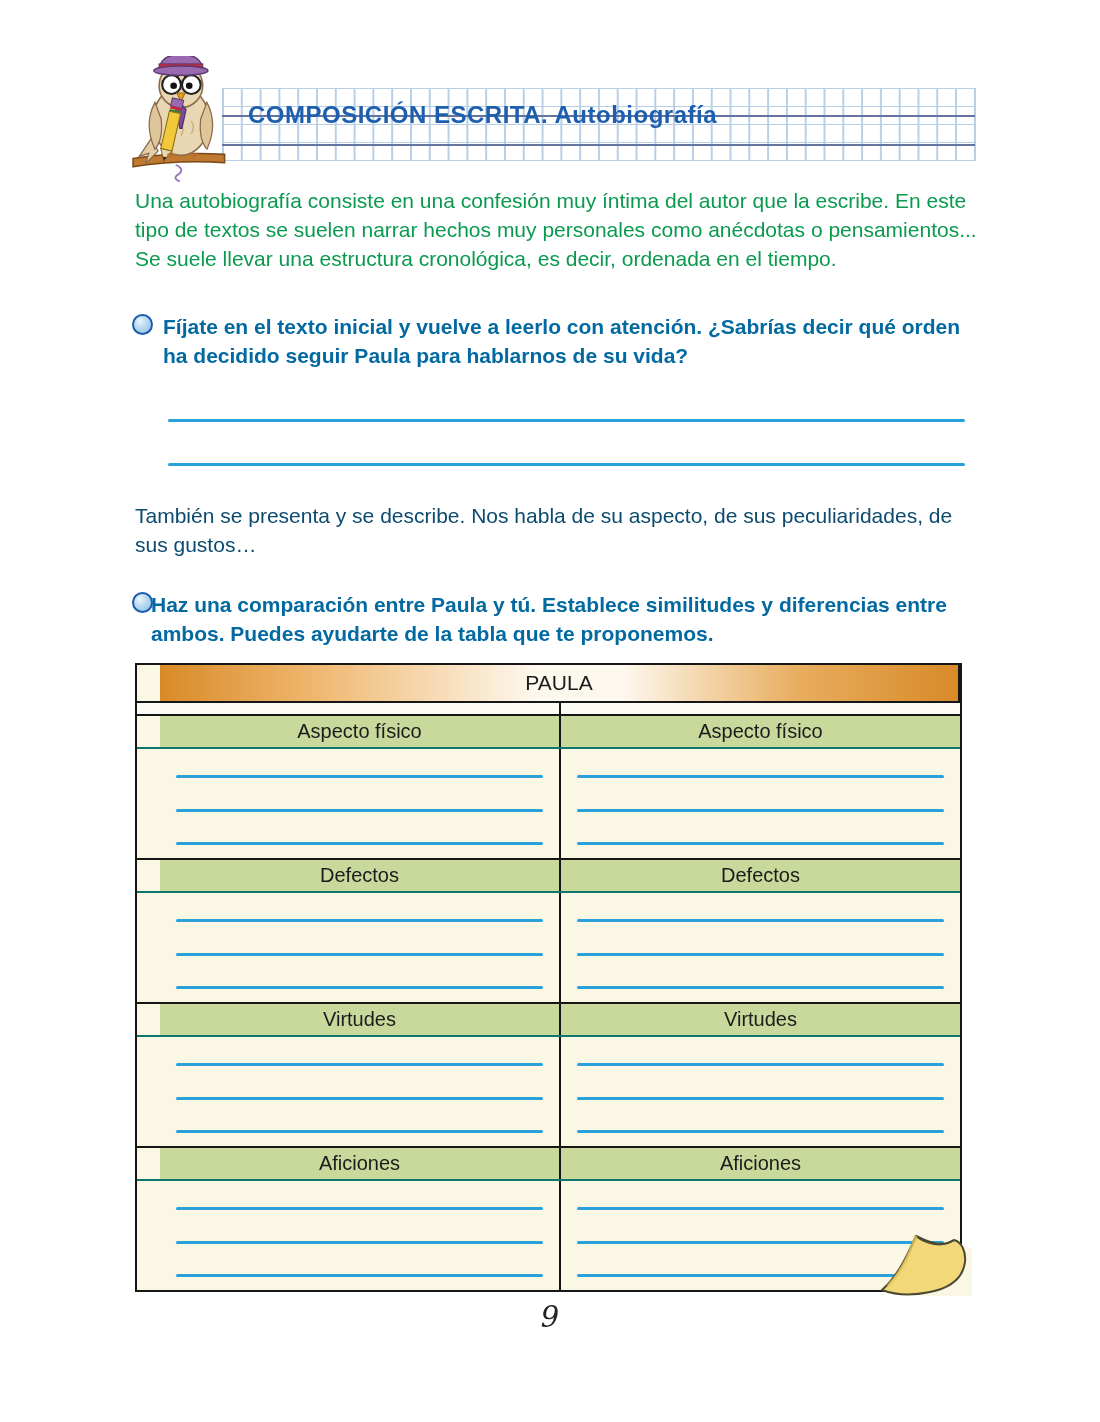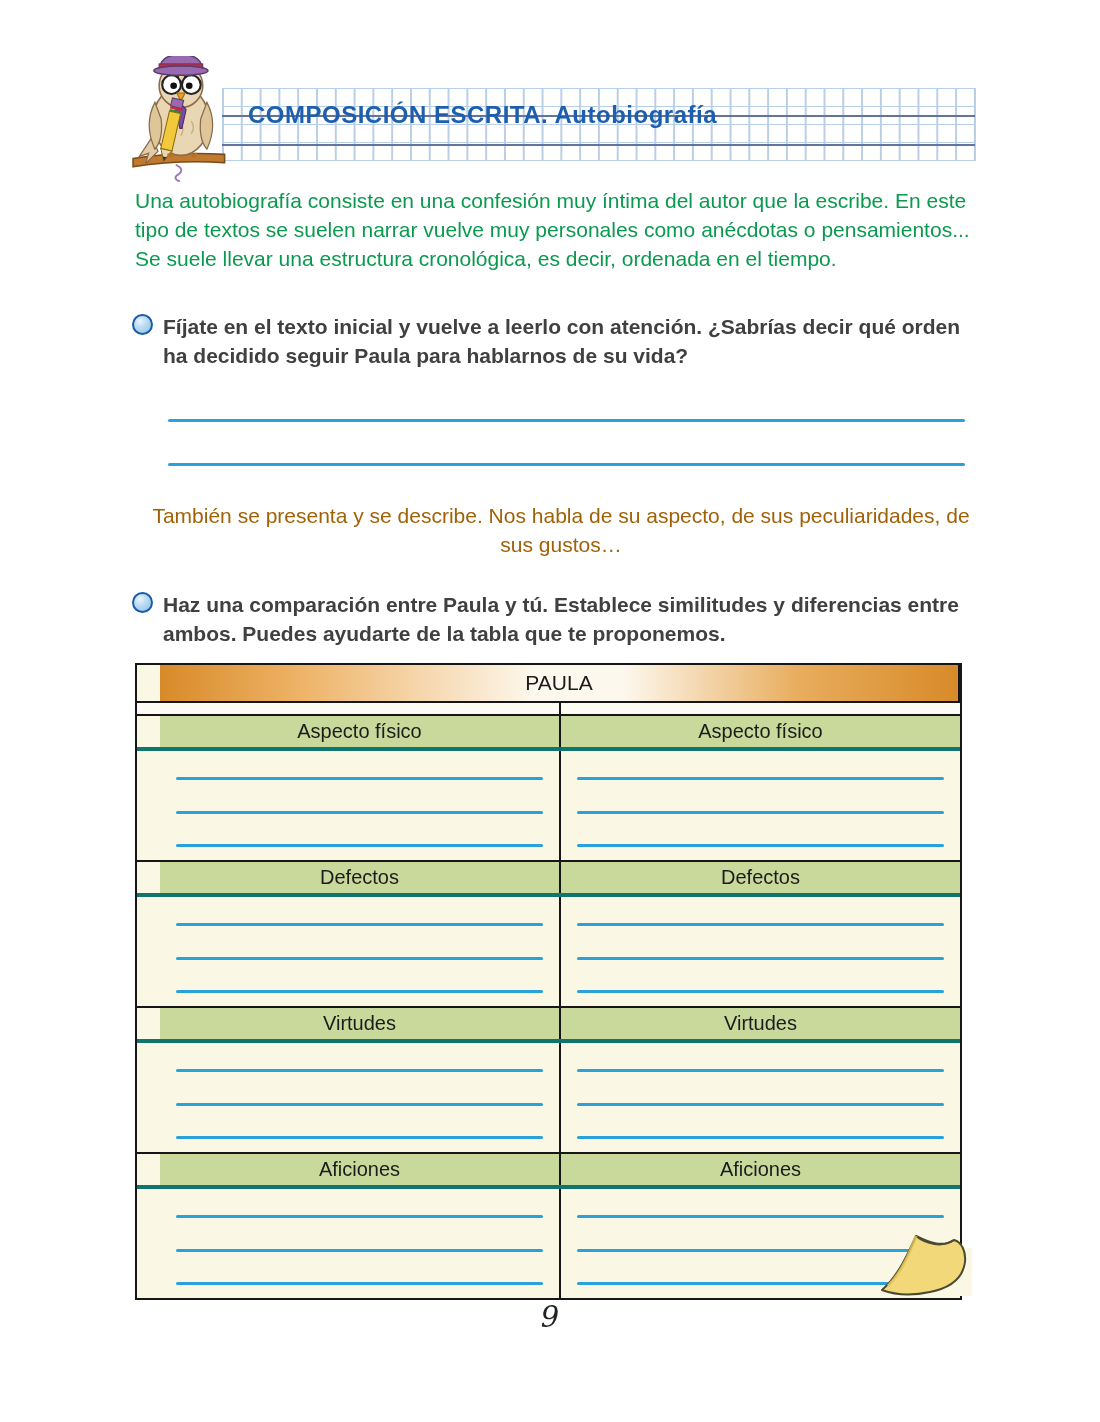--- a/index.html
+++ b/index.html
@@ -21,24 +21,24 @@
   .rule-1 { top:115px; } .rule-2 { top:144px; }
   .page-title {
     position:absolute; left:248px; top:101px; width:730px;
     font-size:24px; font-weight:bold; color:#1d5fae; letter-spacing:0.5px;
     white-space:nowrap;
   }
   .owl-wrap { position:absolute; left:131px; top:56px; width:104px; height:126px; }
   
   .txt { position:absolute; font-size:21px; line-height:29px; }
   .intro { left:135px; top:186px; width:842px; color:#0a9a4f; }
-  .black-par { left:135px; top:501px; width:852px; color:#a16207;text-align:center; }
-  .prompt { font-weight:bold; color:#404040; }
+  .black-par { left:135px; top:501px; width:852px; color:#0c4a6e; }
+  .prompt { font-weight:bold; color:#0369a1; }
   .prompt-1 { left:163px; top:312px; width:808px; }
-  .prompt-2 { left:163px; top:590px; width:812px; }
+  .prompt-2 { left:151px; top:590px; width:812px; }
   .bullet {
     position:absolute; width:21px; height:21px; border-radius:50%;
     background:radial-gradient(circle at 35% 30%, #eaf5fc 0%, #bcdcf2 40%, #8cc0e8 100%);
     border:2px solid #1a5ca8; box-sizing:border-box;
   }
   .bullet-1 { left:132px; top:314px; }
   .bullet-2 { left:132px; top:592px; }
   .ansline { position:absolute; left:168px; width:797px; height:3px; background:#2ba1dc; border-radius:2px; }
   .ans-1 { top:419px; } .ans-2 { top:463px; }
   
@@ -48,21 +48,21 @@
   }
   .trow { display:flex;padding-left:23px; }
   .trow > .cell { flex:1 1 0; position:relative; }
   .trow > .cell:first-child { border-right:2px solid #161616; }
   .orange-row { height:36px; border-bottom:2px solid #161616; }
   .orange-row .cell {
     background:linear-gradient(90deg,#d88a28 0%,#eeb469 18%,#fdf8ee 47%,#fdf8ee 58%,#e8ad5e 80%,#d88a28 100%);
     text-align:center; line-height:36px; font-size:21px; color:#1c1c1c;
   }
   .gap-row { height:11px; border-bottom:2px solid #161616; background:#fdfcf4; }
-  .green-row { height:31px; border-bottom:4px solid #0f766e; }
+  .green-row { height:31px; border-bottom:2px solid #0f766e; }
   .green-row .cell {
     background:#c9d89b; text-align:center; line-height:31px; font-size:20px; color:#1c1c1c;
   }
   .body-row { height:109px; border-bottom:2px solid #161616; }
   .body-row.last { border-bottom:none; }
   .bline { position:absolute; left:16px; right:16px; height:3px; background:#2ba1dc; border-radius:2px; }
   .b1 { top:26px; } .b2 { top:60px; } .b3 { top:93px; }
   .curl-wrap { position:absolute; left:864px; top:1228px; width:116px; height:70px; }
   
   .page-num {
@@ -107,21 +107,21 @@
         <rect x="33" y="51" width="11" height="2.5" fill="#2a8a3a"></rect>
         <rect x="33" y="53" width="11" height="37" fill="#f2c93a" stroke="#8a6a10" stroke-width="1"></rect>
         <path d="M33,90 L44,90 L38.5,101 Z" fill="#e9d6b3" stroke="#8a6a10" stroke-width="1"></path>
         <path d="M36.5,97 L40.5,97 L38.5,101 Z" fill="#333333"></path>
       </g>
       <path d="M36,93 q2,5 5,0 M58,93 q2,5 5,0" stroke="#b5722e" stroke-width="3" fill="none"></path>
       <path d="M43,104 q9,4 3,9 q-7,4 1,7" stroke="#9a7ab8" stroke-width="1.8" fill="none"></path>
     </svg>
   </div>
 
-  <div class="txt intro">Una autobiografía consiste en una confesión muy íntima del autor que la escribe. En este tipo de textos se suelen narrar vuelve muy personales como anécdotas o pensamientos... Se suele llevar una estructura cronológica, es decir, ordenada en el tiempo.</div>
+  <div class="txt intro">Una autobiografía consiste en una confesión muy íntima del autor que la escribe. En este tipo de textos se suelen narrar hechos muy personales como anécdotas o pensamientos... Se suele llevar una estructura cronológica, es decir, ordenada en el tiempo.</div>
 
   <div class="bullet bullet-1"></div>
   <div class="txt prompt prompt-1">Fíjate en el texto inicial y vuelve a leerlo con atención. ¿Sabrías decir qué orden ha decidido seguir Paula para hablarnos de su vida?</div>
   <div class="ansline ans-1"></div>
   <div class="ansline ans-2"></div>
 
   <div class="txt black-par">También se presenta y se describe. Nos habla de su aspecto, de sus peculiaridades, de sus gustos…</div>
 
   <div class="bullet bullet-2"></div>
   <div class="txt prompt prompt-2">Haz una comparación entre Paula y tú. Establece similitudes y diferencias entre ambos. Puedes ayudarte de la tabla que te proponemos.</div>

